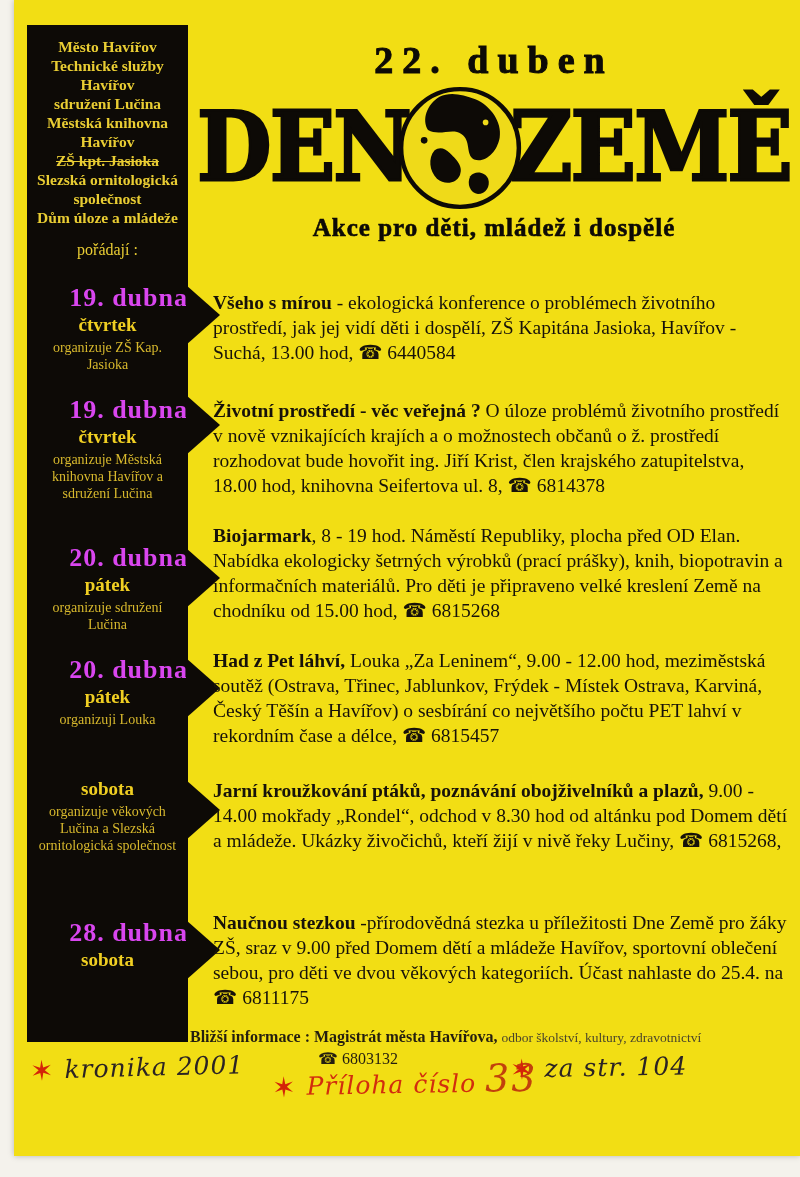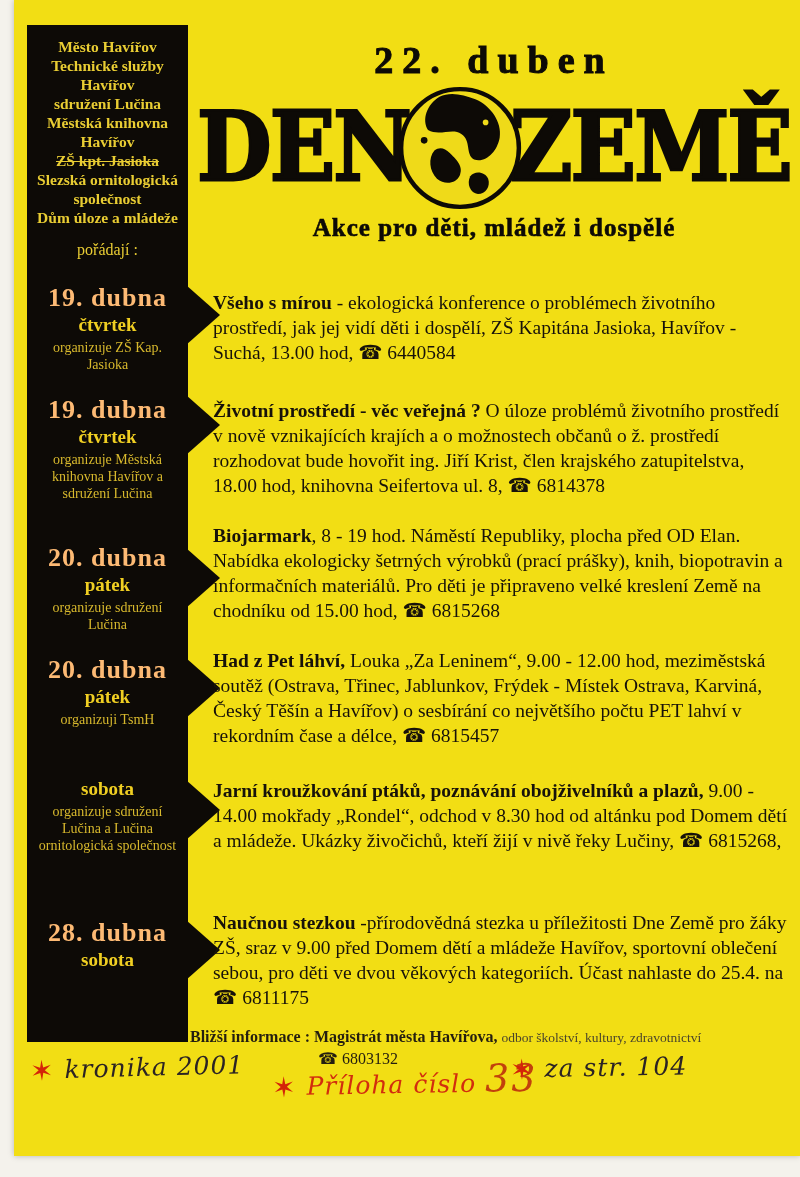--- a/index.html
+++ b/index.html
@@ -8,21 +8,21 @@
   .paper { position:absolute; left:14px; top:0; width:786px; height:1156px;
            background:#f2de14; box-shadow:0 0 6px rgba(0,0,0,.25); }
 
   
   .sidebar { position:absolute; left:27px; top:25px; width:161px; height:1017px;
              background:#0d0a06; color:#ecd12c; text-align:center; }
   .org-list { padding-top:12px; font-size:15.5px; font-weight:bold; line-height:19px; color:#e9cd33; }
   .org-line.struck { text-decoration:line-through; }
   .porada { position:absolute; top:216px; left:0; width:100%; font-size:16px; color:#e9cd33; }
   .side-event { position:absolute; left:0; width:100%; }
-  .side-event .sdate { font-size:26px; font-weight:bold; color:#fdba74; letter-spacing:1px; }
+  .side-event .sdate { font-size:26px; font-weight:bold; color:#d946ef; letter-spacing:1px;text-align:right; }
   .side-event .sday  { font-size:19px; font-weight:bold; color:#f0cf22; margin-top:1px; }
   .side-event .sorg  { font-size:14px; color:#d8b92d; line-height:17px; margin-top:3px; padding:0 6px; }
   .arrow { position:absolute; left:186px; width:0; height:0;
            border-top:30px solid transparent; border-bottom:30px solid transparent;
            border-left:34px solid #0d0a06; }
 
   
   .header { position:absolute; left:196px; top:38px; width:596px; text-align:center; color:#0d0a06; }
   .date-line { font-size:38px; font-weight:bold; letter-spacing:9px;
                -webkit-text-stroke:1px #0d0a06; }
@@ -86,25 +86,25 @@
       <div class="sorg">organizuje Městská knihovna Havířov a sdružení Lučina</div>
     </div>
     <div class="side-event" style="top:518px">
       <div class="sdate">20. dubna</div>
       <div class="sday">pátek</div>
       <div class="sorg">organizuje sdružení Lučina</div>
     </div>
     <div class="side-event" style="top:630px">
       <div class="sdate">20. dubna</div>
       <div class="sday">pátek</div>
-      <div class="sorg">organizuji TsmH</div>
+      <div class="sorg">organizuji Louka</div>
     </div>
     <div class="side-event" style="top:752px">
       <div class="sday">sobota</div>
-      <div class="sorg">organizuje sdružení Lučina a Lučina ornitologická společnost</div>
+      <div class="sorg">organizuje věkových Lučina a Slezská ornitologická společnost</div>
     </div>
     <div class="side-event" style="top:893px">
       <div class="sdate">28. dubna</div>
       <div class="sday">sobota</div>
     </div>
   </aside>
 
   <div class="arrow" style="top:285px"></div>
   <div class="arrow" style="top:395px"></div>
   <div class="arrow" style="top:548px"></div>

